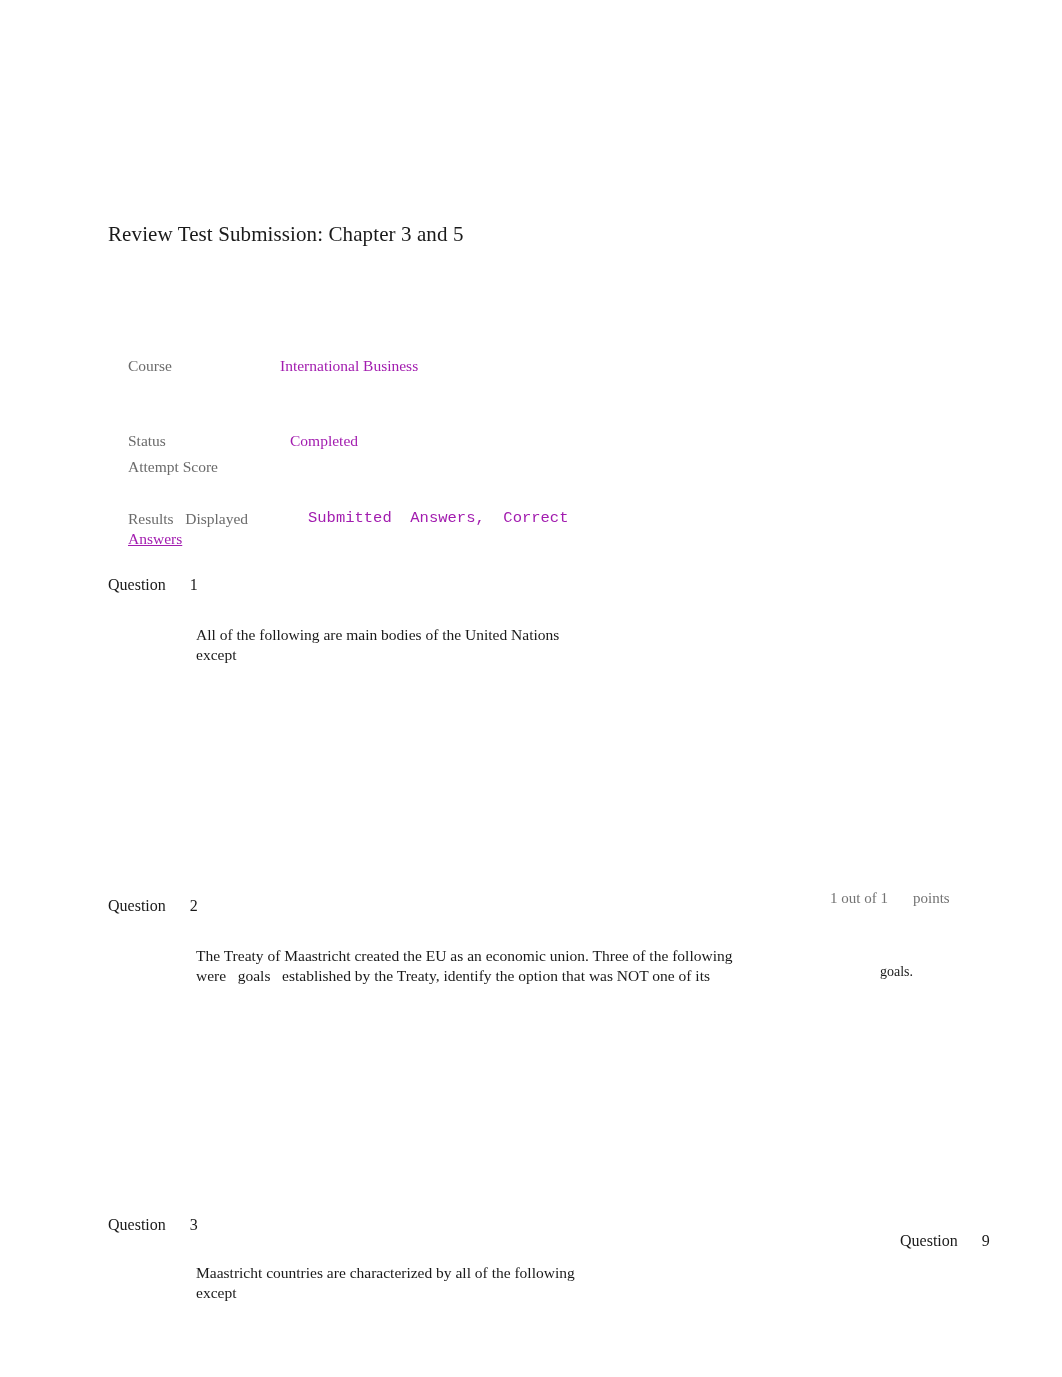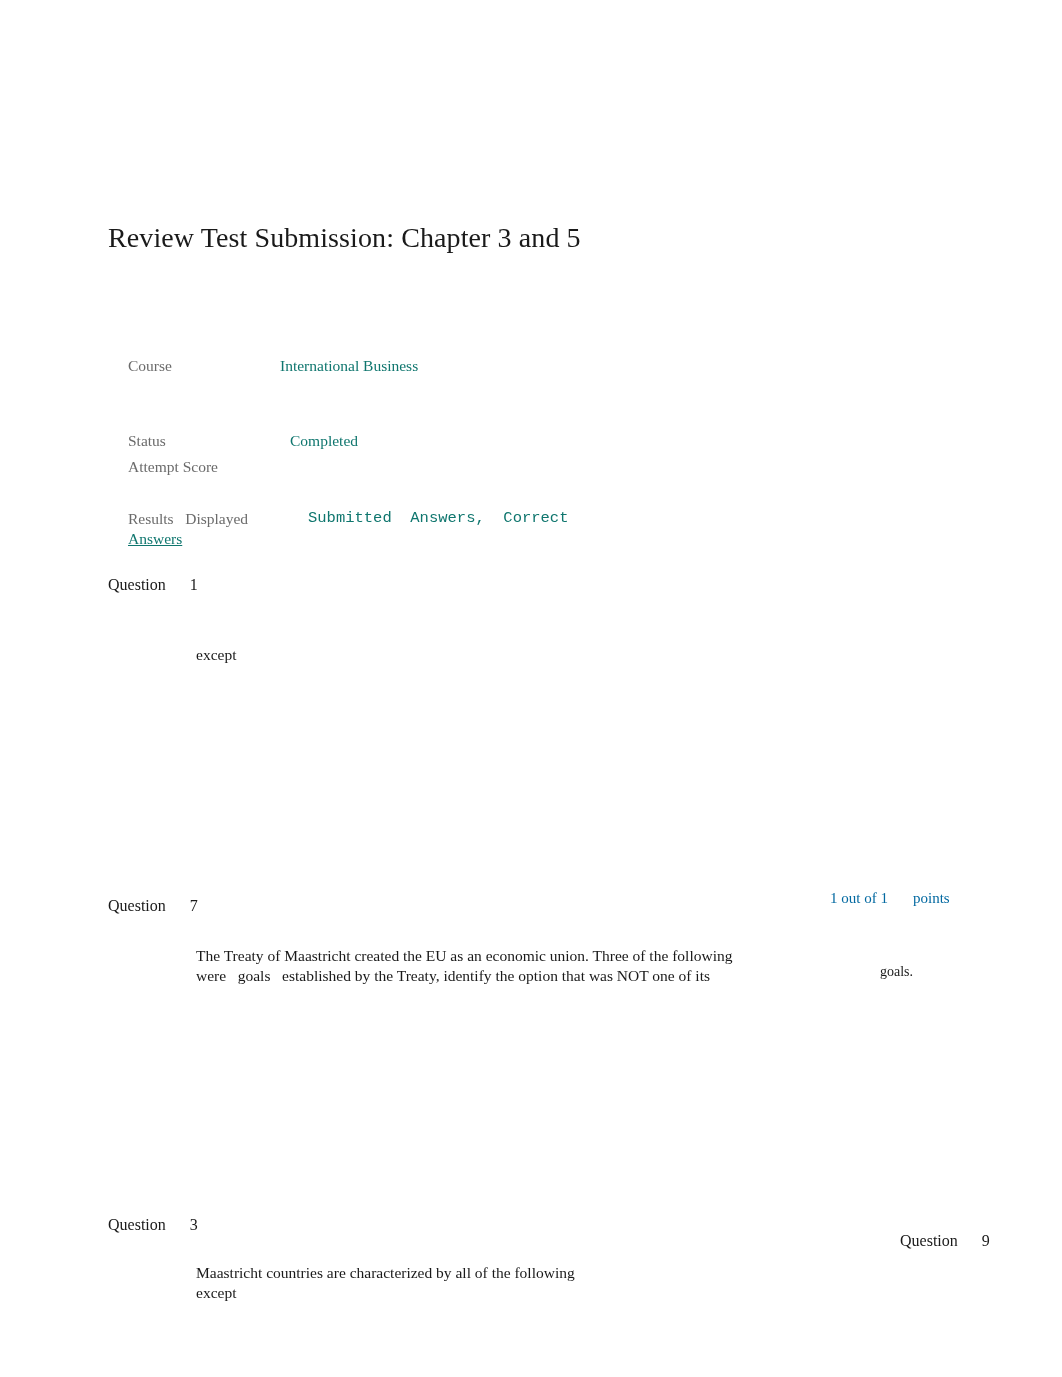--- a/index.html
+++ b/index.html
@@ -25,35 +25,35 @@
   .run {
     position: absolute;
     white-space: pre;
     line-height: 1.0;
   }
 
   
   .doc-title {
     left: 108px;
     top: 224px;
-    font-size: 28px;
+    font-size: 21px;
     font-weight: normal;
     color: #1a1a1a;
     letter-spacing: 0.1px;
   }
 
   
   .meta-label {
     font-size: 15.5px;
     color: #6b6b6b;
   }
   
   .meta-value {
     font-size: 15.5px;
-    color: #0f766e;
+    color: #a21caf;
   }
 
   .meta-course-label   { left: 128px; top: 358px; }
   .meta-course-value   { left: 280px; top: 358px; }
 
   .meta-status-label   { left: 128px; top: 433px; }
   .meta-status-value   { left: 290px; top: 433px; }
 
   .meta-attempt-label  { left: 128px; top: 459px; }
 
@@ -67,21 +67,21 @@
     color: #1a1a1a;
   }
   .q-head-1 { left: 108px; top: 577px; }
   .q-head-2 { left: 108px; top: 898px; }
   .q-head-3 { left: 108px; top: 1217px; }
   .q-head-4 { left: 900px; top: 1233px; }
 
   
   .q-points {
     font-size: 15px;
-    color: #0369a1;
+    color: #737373;
   }
   .pts-2-score { left: 830px; top: 891px; }
   .pts-2-unit  { left: 913px; top: 891px; }
 
   
   .q-body {
     font-size: 15.5px;
     color: #1a1a1a;
     line-height: 20px;
   }
@@ -105,23 +105,23 @@
   <div class="run meta-label meta-status-label">Status</div>
   <div class="run meta-value meta-status-value">Completed</div>
 
   <div class="run meta-label meta-attempt-label">Attempt Score</div>
 
   <div class="run meta-label meta-results-label">Results   Displayed</div>
   <div class="run meta-value meta-results-value">Submitted  Answers,  Correct</div>
   <div class="run meta-value meta-results-cont">Answers</div>
 
   <div class="run q-heading q-head-1">Question      1</div>
-  <div class="run q-body q-body-1"><br><span>except</span></div>
+  <div class="run q-body q-body-1"><span>All of the following are main bodies of the United Nations</span><br><span>except</span></div>
 
-  <div class="run q-heading q-head-2">Question      7</div>
+  <div class="run q-heading q-head-2">Question      2</div>
   <div class="run q-points pts-2-score">1 out of 1</div>
   <div class="run q-points pts-2-unit">points</div>
   <div class="run q-body q-body-2"><span>The Treaty of Maastricht created the EU as an economic union. Three of the following</span><br><span>were   goals   established by the Treaty, identify the option that was NOT one of its</span></div>
   <div class="run q2-tail">goals.</div>
 
   <div class="run q-heading q-head-3">Question      3</div>
   <div class="run q-body q-body-3"><span>Maastricht countries are characterized by all of the following</span><br><span>except</span></div>
 
   <div class="run q-heading q-head-4">Question      9</div>
 

